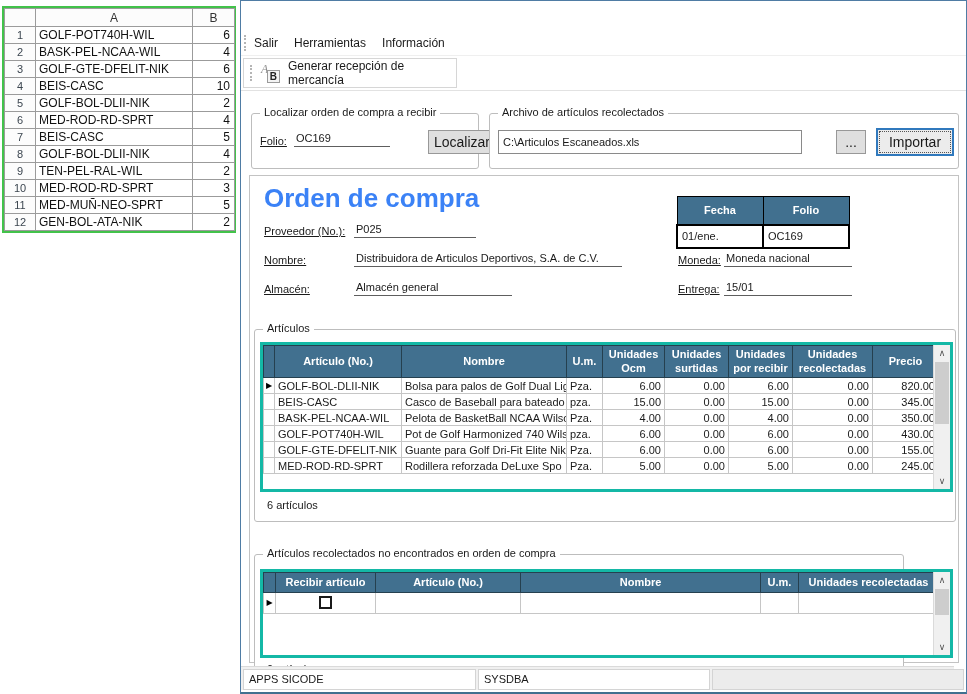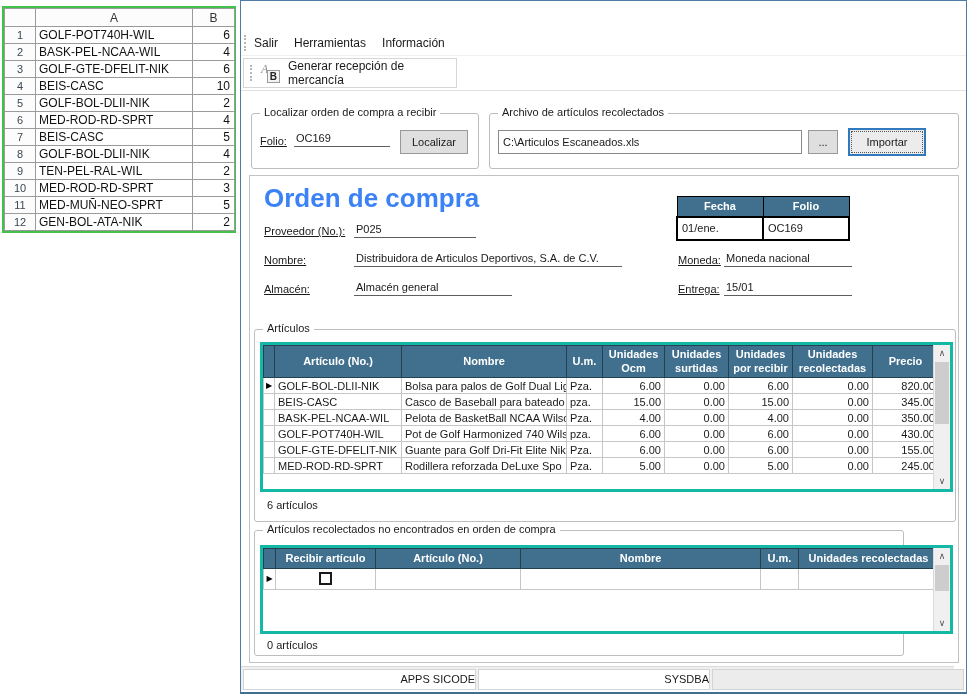--- a/index.html
+++ b/index.html
@@ -44,53 +44,53 @@
                 background:#f4f4f4; border:1px solid #9a9a9a; padding:0 2px; line-height:11px; }
   .tb-label { font-size:12px; }
 
   
   .groupbox { position:absolute; border:1px solid #bdbdbd; border-radius:3px; background:#fff; }
   .legend { position:absolute; top:-8px; left:8px; background:#fff; padding:0 4px; font-size:11px; color:#1a1a1a; white-space:nowrap; }
 
   .lbl { position:absolute; font-size:11px; color:#1a1a1a; white-space:nowrap;text-decoration:underline; }
   .ufield { position:absolute; font-size:11px; color:#1a1a1a; border-bottom:1px solid #5e5e5e; padding:0 2px 2px 2px; white-space:nowrap; overflow:hidden; }
 
-  .btn { position:absolute; background:#dfdfdf; border:1px solid #989898; font-size:11px; color:#1a1a1a;
-         display:flex; align-items:center; justify-content:center; font-family:inherit; }
+  .btn { position:absolute; background:#dfdfdf; border:1px solid #989898; font-size:14px; color:#1a1a1a;
+         display:flex; align-items:center; justify-content:center; font-family:inherit;margin-left:28px; }
   .btn-default { background:#ececec; border:2px solid #3079bd; outline:1px dotted #555; outline-offset:-4px; }
 
   .editbox { position:absolute; background:#fff; border:1px solid #8a8a8a; font-size:11px; padding:0 4px;
              display:flex; align-items:center; white-space:nowrap; overflow:hidden; }
 
   .mainpanel { position:absolute; left:8px; top:174px; width:710px; height:488px; border:1px solid #c3c3c3; background:#fff; }
   .order-title { position:absolute; left:14px; top:7px; font-size:26px; font-weight:bold; color:#3b82f6; }
 
   .ff-table { position:absolute; left:426px; top:20px; border-collapse:collapse; }
-  .ff-table th { width:86px; height:20px; background:#41708f; color:#fff; font-size:11px; font-weight:bold; text-align:center; border:1px solid #000; }
+  .ff-table th { width:86px; height:28px; background:#41708f; color:#fff; font-size:11px; font-weight:bold; text-align:center; border:1px solid #000; }
   .ff-table td { width:86px; height:23px; background:#fff; font-size:11px; padding:0 4px; border:2px solid #000; }
 
   
   .gridwrap { position:absolute; border:3px solid #14b8a6; background:#fff; overflow:hidden; }
   table.grid { border-collapse:collapse; table-layout:fixed; background:#fff; font-size:11px; }
   .grid th { background:#41708f; color:#fff; font-weight:bold; border:1px solid #25404f; text-align:center; padding:1px 2px; line-height:1.25; overflow:hidden; }
   .grid td { border:1px solid #c6c6c6; padding:0 3px; height:16px; overflow:hidden; white-space:nowrap; background:#fff; }
   .grid td.num { text-align:right;margin-left:29px; }
   .grid td.ind { padding:0; text-align:center; font-size:8px; line-height:8px; color:#000; }
   .grid2 td { height:21px; }
   .cb { display:inline-block; width:13px; height:13px; border:2px solid #1a1a1a; background:#fff; }
 
   .vscroll { position:absolute; top:0; right:0; bottom:0; width:17px; background:#f0f0f0; border-left:1px solid #dadada; }
   .sb-btn { position:absolute; left:0; width:16px; height:16px; text-align:center; line-height:16px; font-size:9px; color:#505050; }
   .sb-up { top:0; } .sb-down { bottom:0; }
   .sb-thumb { position:absolute; left:1px; width:14px; background:#cdcdcd; }
 
   .count-lbl { position:absolute; font-size:11px; color:#1a1a1a; }
 
   
-  .statusbar { position:absolute; left:0; right:12px; bottom:2px; height:24px; background:#f0f0f0; border-top:1px solid #dadada;text-align:right; }
+  .statusbar { position:absolute; left:0; right:12px; bottom:2px; height:24px; background:#f0f0f0; border-top:1px solid #dadada; }
   .status-panel { position:absolute; top:2px; height:21px; background:#fff; border:1px solid #d4d4d4; font-size:11px; padding:3px 0 0 5px; overflow:hidden; }
 </style>
 </head>
 <body>
 
 <div id="screen">
 
   <div class="sheet">
     <table>
       <colgroup>
@@ -337,21 +337,21 @@
           </table>
           <div class="vscroll">
             <span class="sb-btn sb-up">∧</span>
             <span class="sb-thumb" style="top:17px; height:62px;"></span>
             <span class="sb-btn sb-down">∨</span>
           </div>
         </div>
         <span class="count-lbl" style="left:12px; top:169px;">6 artículos</span>
       </div>
 
-      <div class="groupbox" style="left:4px; top:354px; width:650px; height:126px;">
+      <div class="groupbox" style="left:4px; top:378px; width:650px; height:126px;">
         <span class="legend">Artículos recolectados no encontrados en orden de compra</span>
         <div class="gridwrap" style="left:5px; top:14px; width:693px; height:89px;">
           <table class="grid grid2" style="width:675px;">
             <colgroup>
               <col style="width:12px">
                 <col style="width:100px">
                 <col style="width:145px">
                 <col style="width:240px">
                 <col style="width:38px">
                 <col style="width:140px">

